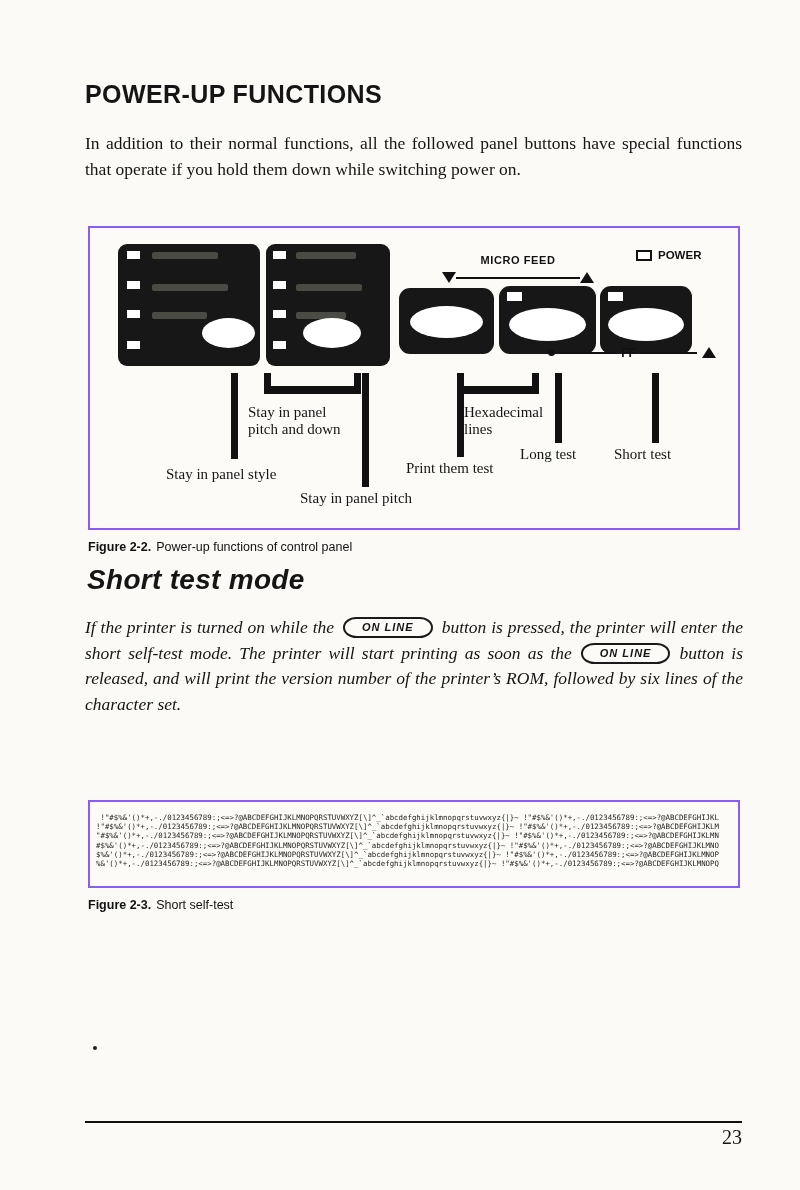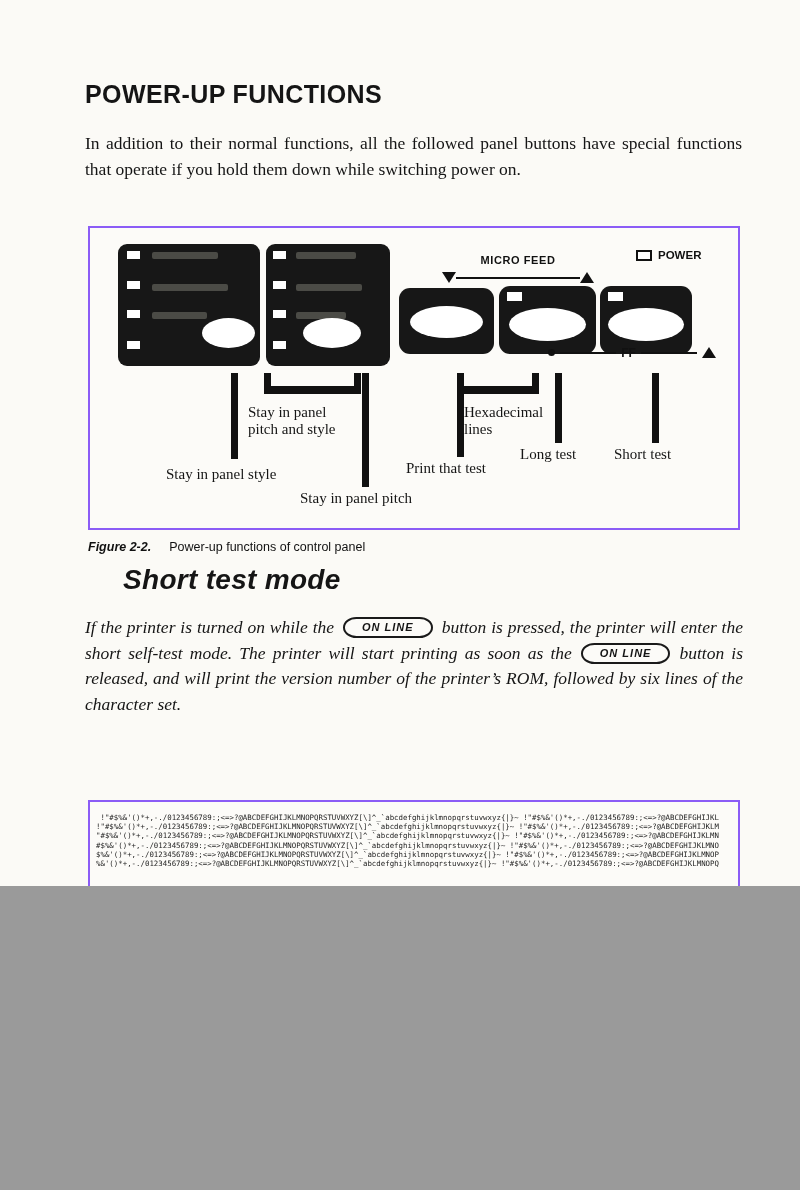--- a/index.html
+++ b/index.html
@@ -1,18 +1,18 @@
 <!DOCTYPE html>
 <html><head>
 <meta charset="utf-8">
 <style>
   * { margin:0; padding:0; box-sizing:border-box; }
   html,body { background:#9a9a9a; }
   .page {
-    position:relative; width:800px; height:886px; margin:0 auto;
+    position:relative; width:800px; height:1190px; margin:0 auto;
     background:#fbfaf6; color:#151515;
     font-family:"Liberation Serif", serif;
     overflow:hidden;
   }
   .title {
     position:absolute; left:85px; top:80px;
     font-family:"Liberation Sans", sans-serif; font-weight:bold;
     font-size:25px; letter-spacing:0.4px;
   }
   .body { font-size:17.5px; line-height:25.5px; text-align:justify; }
@@ -53,48 +53,48 @@
     font-family:"Liberation Sans", sans-serif; font-weight:bold; font-size:12px; color:#111;
   }
   .ff-dot { width:7px; height:7px; background:#111; border-radius:50%; }
   .ff-seg { flex:1; height:2px; background:#111; }
 
   .cbar  { position:absolute; width:7px; background:#111; }
   .chbar { position:absolute; height:8px; background:#111; }
   .clabel { position:absolute; font-size:15px; line-height:17px; white-space:nowrap; }
 
   .caption { position:absolute; font-family:"Liberation Sans", sans-serif; font-size:12.5px; color:#111; }
-  .caption .cap-label { font-weight:bold; font-style:italic; margin-right:18px; }
+  .caption .cap-label { font-weight:bold; margin-right:5px; }
 
   
   .h2 {
     position:absolute; left:87px; top:564px;
     font-family:"Liberation Sans", sans-serif; font-weight:bold; font-style:italic;
-    font-size:28px; letter-spacing:0.3px;margin-left:36px;
+    font-size:28px; letter-spacing:0.3px;
   }
   .para1 { position:absolute; left:85px; top:615px; width:658px;font-style:italic; }
   .para2 { position:absolute; left:85px; top:733px; width:658px; }
   .para3 { position:absolute; left:85px; top:920px; width:658px; }
   .pill {
     display:inline-block; border:2px solid #1a1a1a; border-radius:14px / 11px;
     padding:0 17px; margin:0 9px; line-height:17px;
     font-family:"Liberation Sans", sans-serif; font-weight:bold; font-size:11px; letter-spacing:1px;
     position:relative; top:-2px; white-space:nowrap; background:#fcfbf8;
   }
 
   
   .fig23 { left:88px; top:800px; width:652px; height:88px; }
   .printout {
     position:absolute; left:6px; top:11px; right:3px; bottom:4px;
     font-family:"DejaVu Sans Mono", monospace; font-size:7.4px; line-height:9.2px;
     white-space:pre; overflow:hidden; color:#1d1d1d;
   }
 
   .bottom-rule { position:absolute; left:85px; top:1121px; width:657px; height:2px; background:#111; }
-  .pagenum { position:absolute; right:58px; top:1126px; font-size:16px; }
+  .pagenum { position:absolute; right:58px; top:1126px; font-size:20px; }
   .artifact-dot { position:absolute; left:93px; top:1046px; width:4px; height:4px; background:#222; border-radius:50%; }
 </style>
 </head>
 <body>
 
 <div class="page">
 
   <div class="title">POWER-UP FUNCTIONS</div>
 
   <p class="body intro">In addition to their normal functions, all the followed panel buttons have special functions that operate if you hold them down while switching power on.</p>
@@ -162,30 +162,30 @@
     <div class="cbar" style="left:272px; top:145px; height:114px"></div>
 
     <div class="cbar" style="left:367px; top:145px; height:84px"></div>
     <div class="cbar" style="left:442px; top:145px; height:21px"></div>
     <div class="chbar" style="left:367px; top:158px; width:82px"></div>
     <div class="cbar" style="left:465px; top:145px; height:70px"></div>
     <div class="cbar" style="left:562px; top:145px; height:70px"></div>
 
     <div class="clabel" style="left:158px; top:176px">
       <div>Stay in panel</div>
-      <div>pitch and style</div>
+      <div>pitch and down</div>
     </div>
     <div class="clabel" style="left:374px; top:176px">
       <div>Hexadecimal</div>
       <div>lines</div>
     </div>
     <div class="clabel" style="left:430px; top:218px">Long test</div>
     <div class="clabel" style="left:524px; top:218px">Short test</div>
     <div class="clabel" style="left:76px;  top:238px">Stay in panel style</div>
-    <div class="clabel" style="left:316px; top:232px">Print that test</div>
+    <div class="clabel" style="left:316px; top:232px">Print them test</div>
     <div class="clabel" style="left:210px; top:262px">Stay in panel pitch</div>
   </div>
 
   <div class="caption" style="left:88px; top:540px">
     <span class="cap-label">Figure 2-2.</span><span>Power-up functions of control panel</span>
   </div>
 
   <div class="h2">Short test mode</div>
 
   <p class="body para1">

